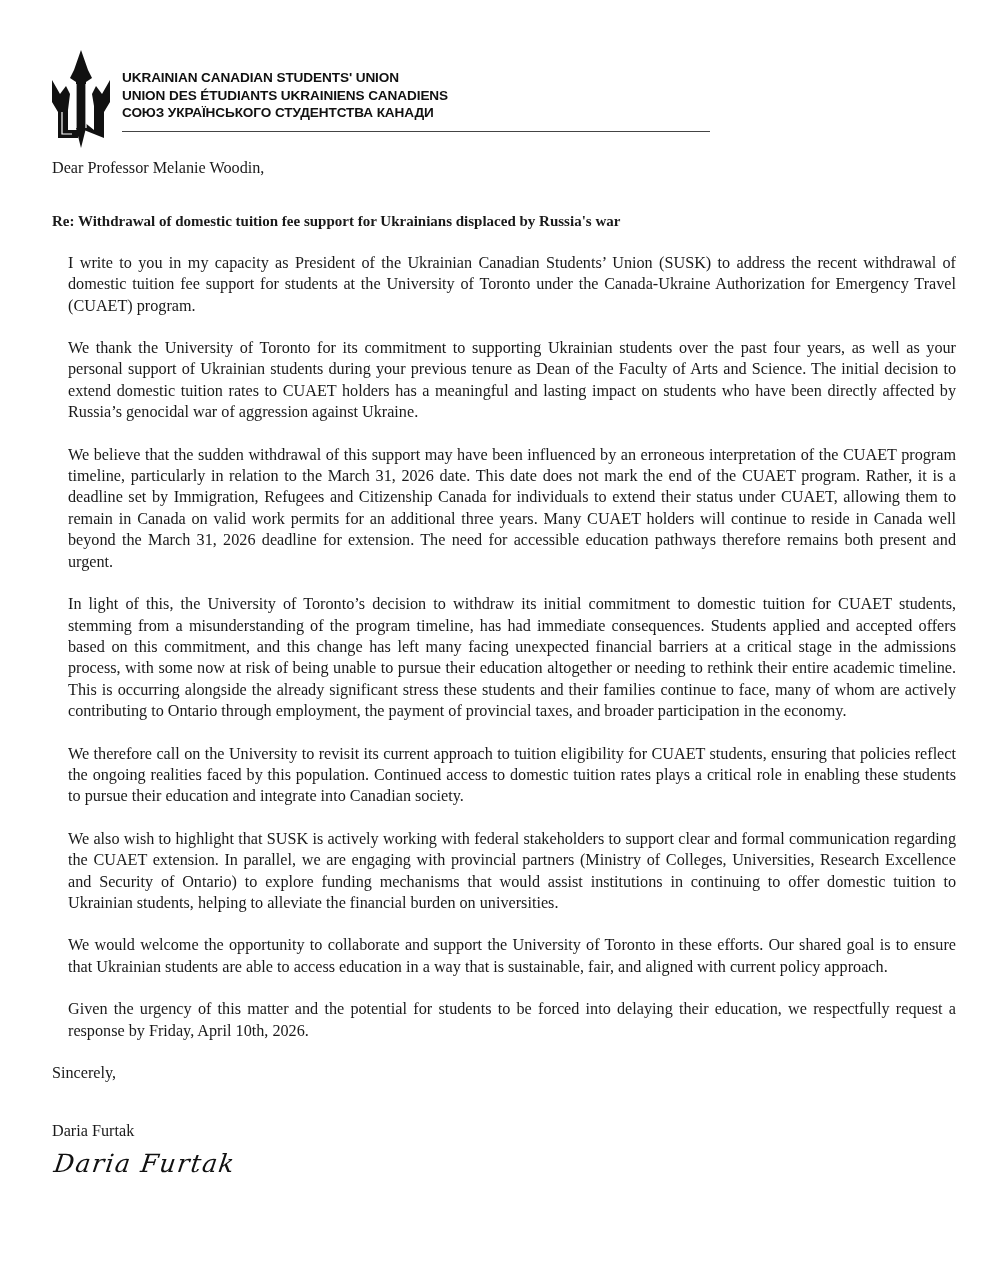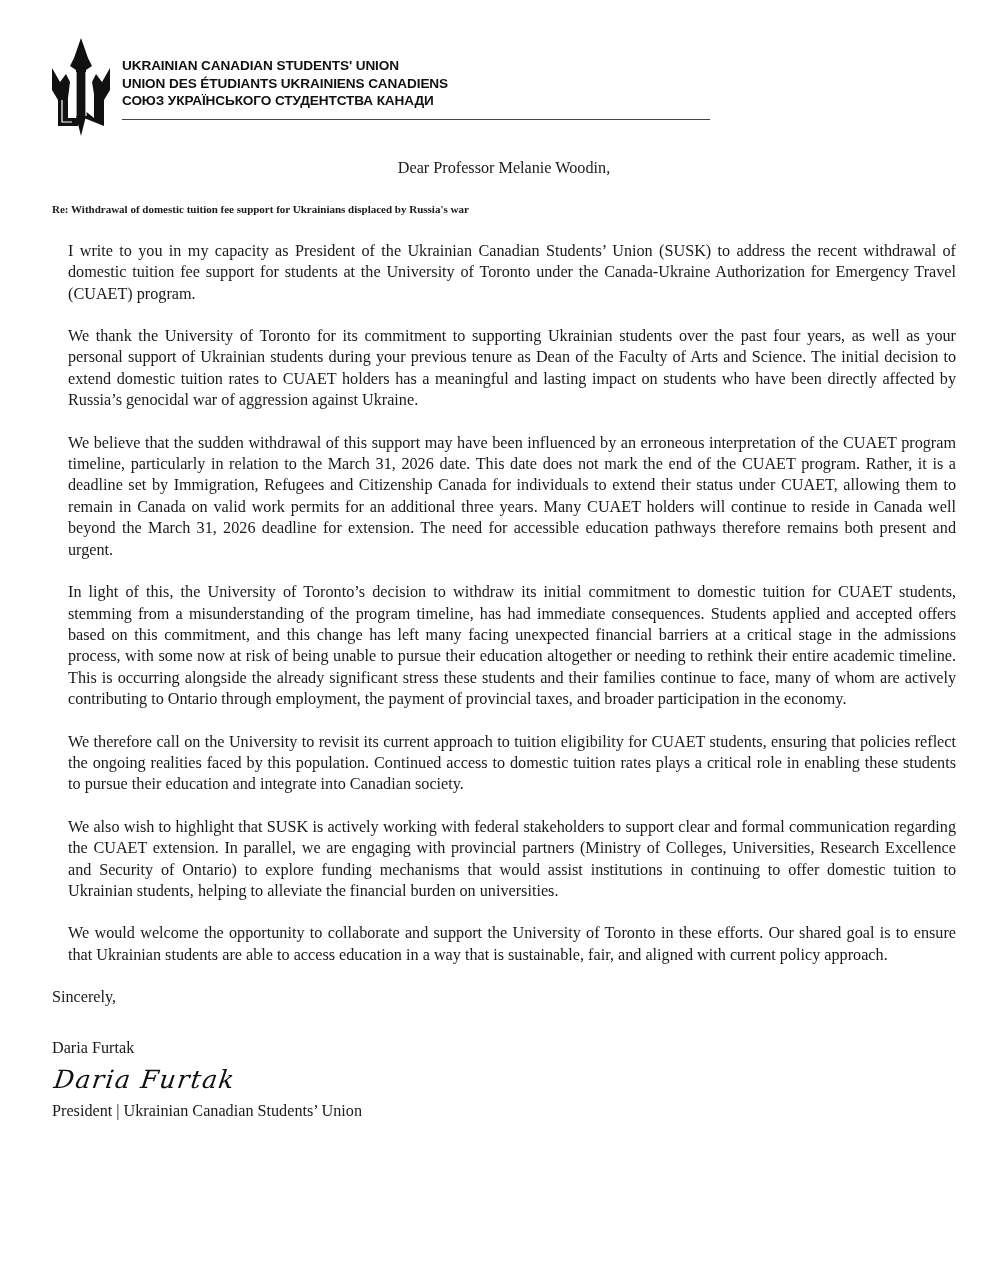--- a/index.html
+++ b/index.html
@@ -11,21 +11,21 @@
       width: 988px;
       height: 1282px;
       position: relative;
       overflow: hidden;
       color: #1a1a1a;
       font-family: "Liberation Serif", "DejaVu Serif", serif;
     }
     .letterhead {
       position: absolute;
       left: 0;
-      top: 4px;
+      top: 16px;
       width: 836px;
       height: 140px;
     }
     .logo {
       position: absolute;
       left: 52px;
       top: 34px;
       width: 58px;
       height: 98px;
     }
@@ -54,34 +54,33 @@
     .letter {
       position: absolute;
       left: 52px;
       top: 158px;
       width: 904px;
       font-size: 16.2px;
       line-height: 21.4px;
       color: #1a1a1a;
     }
     .salutation {
-      margin: 0 0 20px 0;
-      text-align: center;
+      margin: 0 0 32px 0;
     }
     .subject {
       margin: 0 0 20px 0;
       font-weight: bold;
-      font-size: 11px;
+      font-size: 15px;
     }
     .para {
       margin: 0 0 21px 16px;
       text-align: justify;
     }
     .closing {
-      margin: 0 0 29px 0;
+      margin: 0 0 37px 0;
     }
     .signer-name {
       margin: 0;
     }
     .signature {
       margin: 6px 0 6px 0;
       height: 30px;
       font-family: "DejaVu Serif", "Liberation Serif", serif;
       font-style: italic;
       font-size: 25px;
@@ -123,18 +122,18 @@
   <p class="salutation">Dear Professor Melanie Woodin,</p>
   <p class="subject">Re: Withdrawal of domestic tuition fee support for Ukrainians displaced by Russia's war</p>
 
   <p class="para">I write to you in my capacity as President of the Ukrainian Canadian Students’ Union (SUSK) to address the recent withdrawal of domestic tuition fee support for students at the University of Toronto under the Canada-Ukraine Authorization for Emergency Travel (CUAET) program.</p>
   <p class="para">We thank the University of Toronto for its commitment to supporting Ukrainian students over the past four years, as well as your personal support of Ukrainian students during your previous tenure as Dean of the Faculty of Arts and Science. The initial decision to extend domestic tuition rates to CUAET holders has a meaningful and lasting impact on students who have been directly affected by Russia’s genocidal war of aggression against Ukraine.</p>
   <p class="para">We believe that the sudden withdrawal of this support may have been influenced by an erroneous interpretation of the CUAET program timeline, particularly in relation to the March 31, 2026 date. This date does not mark the end of the CUAET program. Rather, it is a deadline set by Immigration, Refugees and Citizenship Canada for individuals to extend their status under CUAET, allowing them to remain in Canada on valid work permits for an additional three years. Many CUAET holders will continue to reside in Canada well beyond the March 31, 2026 deadline for extension. The need for accessible education pathways therefore remains both present and urgent.</p>
   <p class="para">In light of this, the University of Toronto’s decision to withdraw its initial commitment to domestic tuition for CUAET students, stemming from a misunderstanding of the program timeline, has had immediate consequences. Students applied and accepted offers based on this commitment, and this change has left many facing unexpected financial barriers at a critical stage in the admissions process, with some now at risk of being unable to pursue their education altogether or needing to rethink their entire academic timeline. This is occurring alongside the already significant stress these students and their families continue to face, many of whom are actively contributing to Ontario through employment, the payment of provincial taxes, and broader participation in the economy.</p>
   <p class="para">We therefore call on the University to revisit its current approach to tuition eligibility for CUAET students, ensuring that policies reflect the ongoing realities faced by this population. Continued access to domestic tuition rates plays a critical role in enabling these students to pursue their education and integrate into Canadian society.</p>
   <p class="para">We also wish to highlight that SUSK is actively working with federal stakeholders to support clear and formal communication regarding the CUAET extension. In parallel, we are engaging with provincial partners (Ministry of Colleges, Universities, Research Excellence and Security of Ontario) to explore funding mechanisms that would assist institutions in continuing to offer domestic tuition to Ukrainian students, helping to alleviate the financial burden on universities.</p>
   <p class="para">We would welcome the opportunity to collaborate and support the University of Toronto in these efforts. Our shared goal is to ensure that Ukrainian students are able to access education in a way that is sustainable, fair, and aligned with current policy approach.</p>
+  <p class="para">Given the urgency of this matter and the potential for students to be forced into delaying their education, we respectfully request a response by Friday, April 10th, 2026.</p>
 
   <p class="closing">Sincerely,</p>
   <p class="signer-name">Daria Furtak</p>
   <div class="signature">Daria Furtak</div>
-  <p class="signer-title">President | Ukrainian Canadian Students’ Union</p>
 </div>
 
 </body></html>

